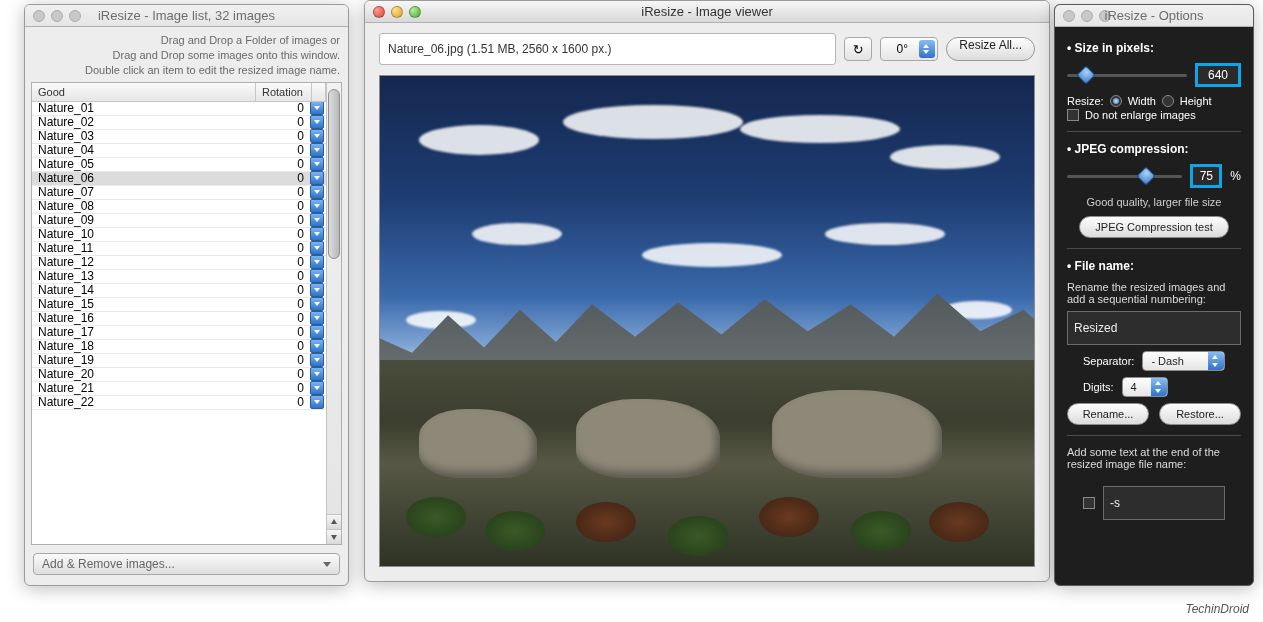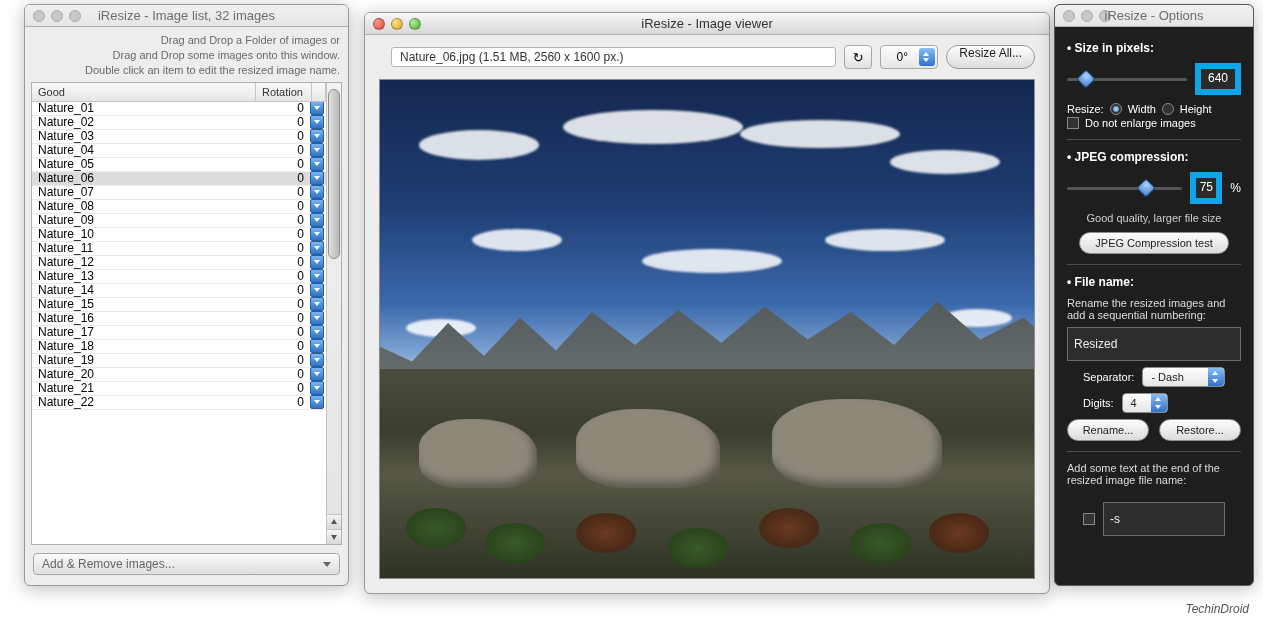--- a/index.html
+++ b/index.html
@@ -111,29 +111,29 @@
   border:1px solid #a7a7a7; border-radius:4px;
   font-size:12px; color:#666; padding:0 8px; position:relative;
 }
 .add-remove::after{
   content:""; position:absolute; right:8px;
   border-left:4px solid transparent; border-right:4px solid transparent;
   border-top:5px solid #666;
 }
 
 
-.viewer-window { left: 364px; top: 12px; width: 686px; height: 582px; }
+.viewer-window { left: 364px; top: 0; width: 686px; height: 582px; }
 .viewer-toolbar {
   display:flex; align-items:center; gap:8px;
   padding:10px 14px 6px 14px;
 }
 .file-label {
-  flex:1; height:20px; background:#fff; border:1px solid #b5b5b5;
+  flex:1; height:32px; background:#fff; border:1px solid #b5b5b5;
   border-radius:3px; font-size:12px; color:#333;
-  display:flex; align-items:center; padding:0 8px;margin-left:12px;
+  display:flex; align-items:center; padding:0 8px;
 }
 .rot-icon {
   width:28px; height:24px; border:1px solid #a7a7a7; border-radius:4px;
   background:linear-gradient(#fdfdfd,#e2e2e2);
   display:flex; align-items:center; justify-content:center; font-size:13px;
 }
 .deg-select{
   width:58px; height:24px; border:1px solid #a7a7a7; border-radius:4px;
   background:linear-gradient(#fdfdfd,#e6e6e6);
   display:flex; align-items:center; justify-content:center;
@@ -180,21 +180,21 @@
 .options-window .titlebar{ background:linear-gradient(#f0f0f0,#e6e6e6);}
 .opt-body{ flex:1; padding:10px 12px; color:#fff; font-size:12px; overflow:hidden;}
 .section-title{ font-size:12px; font-weight:bold; margin:4px 0 8px;}
 .bullet::before{ content:"\2022  "; }
 .slider-row{ display:flex; align-items:center; gap:8px; margin-bottom:8px;}
 .slider{ position:relative; flex:1; height:16px;}
 .slider-track{ position:absolute; left:0; right:0; top:7px; height:3px; background:#555; border-radius:2px;}
 .slider-thumb{ position:absolute; top:1px; width:14px; height:14px;
   background:radial-gradient(circle at 35% 30%, #a9d2ff, #3d7cc9);
   border:1px solid #1e4a7d; border-radius:3px; transform:rotate(45deg);}
-.value-box{ width:46px; height:32px; border:6px solid #0ea5e9; background:#2a2a2a;
+.value-box{ width:46px; height:24px; border:3px solid #0ea5e9; background:#2a2a2a;
   color:#fff; font-size:12px; text-align:center; line-height:18px;}
 .radio-row,.check-row{ display:flex; align-items:center; gap:6px; font-size:11px; margin:2px 0;}
 .radio{ width:12px; height:12px; border-radius:50%; border:1px solid #888; background:#333; position:relative;}
 .radio.checked::after{ content:""; position:absolute; inset:2px; border-radius:50%; background:radial-gradient(#bfe0ff,#3a7ac6);}
 .check{ width:12px; height:12px; border:1px solid #888; background:#333; position:relative;}
 .hr{ border:0; border-top:1px solid #4a4a4a; margin:10px 0;}
 .opt-note{ font-size:11px; color:#cfcfcf; text-align:center; margin:4px 0 8px;}
 .aqua-btn{
   display:block; height:22px; line-height:20px;
   background:linear-gradient(#fdfdfd,#dcdcdc);

